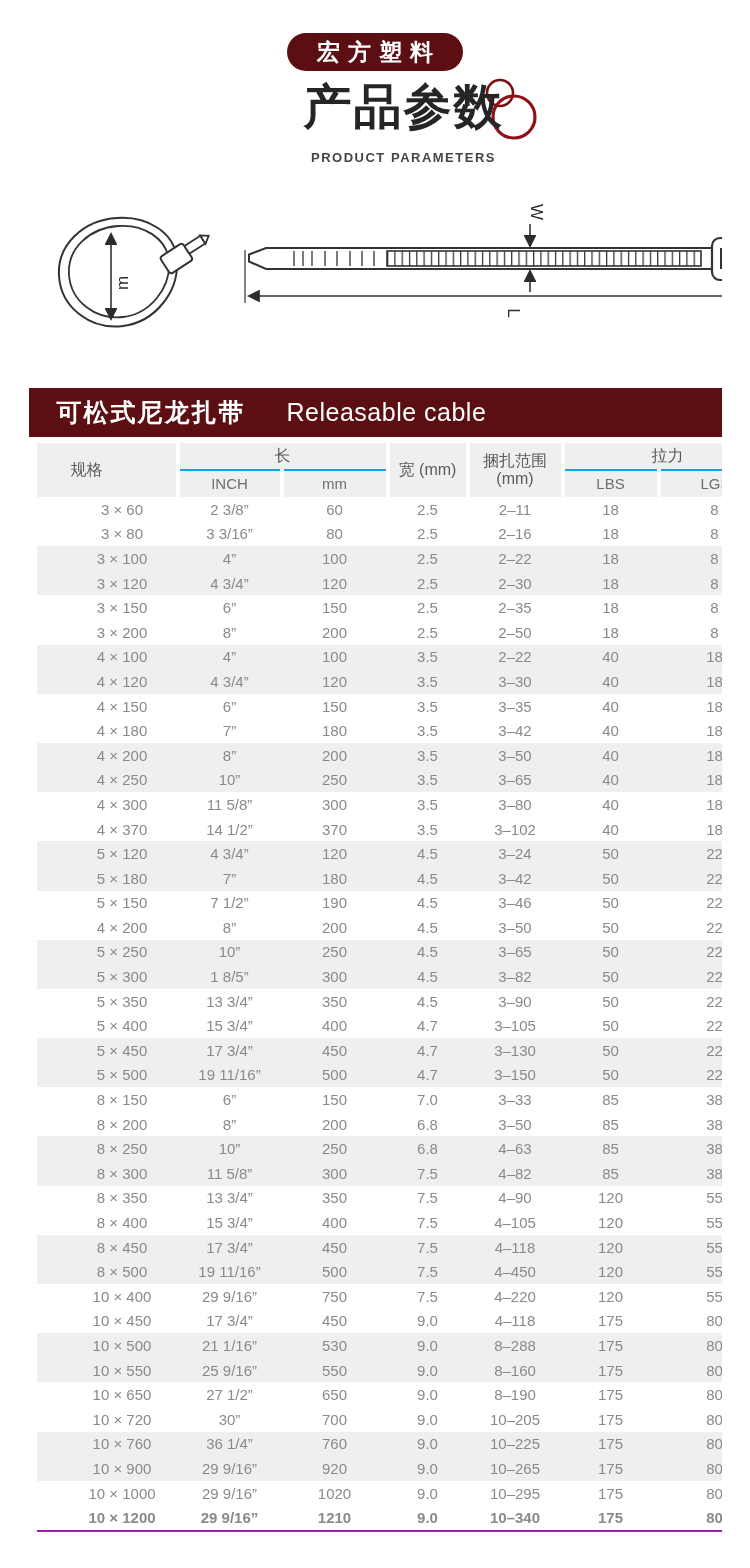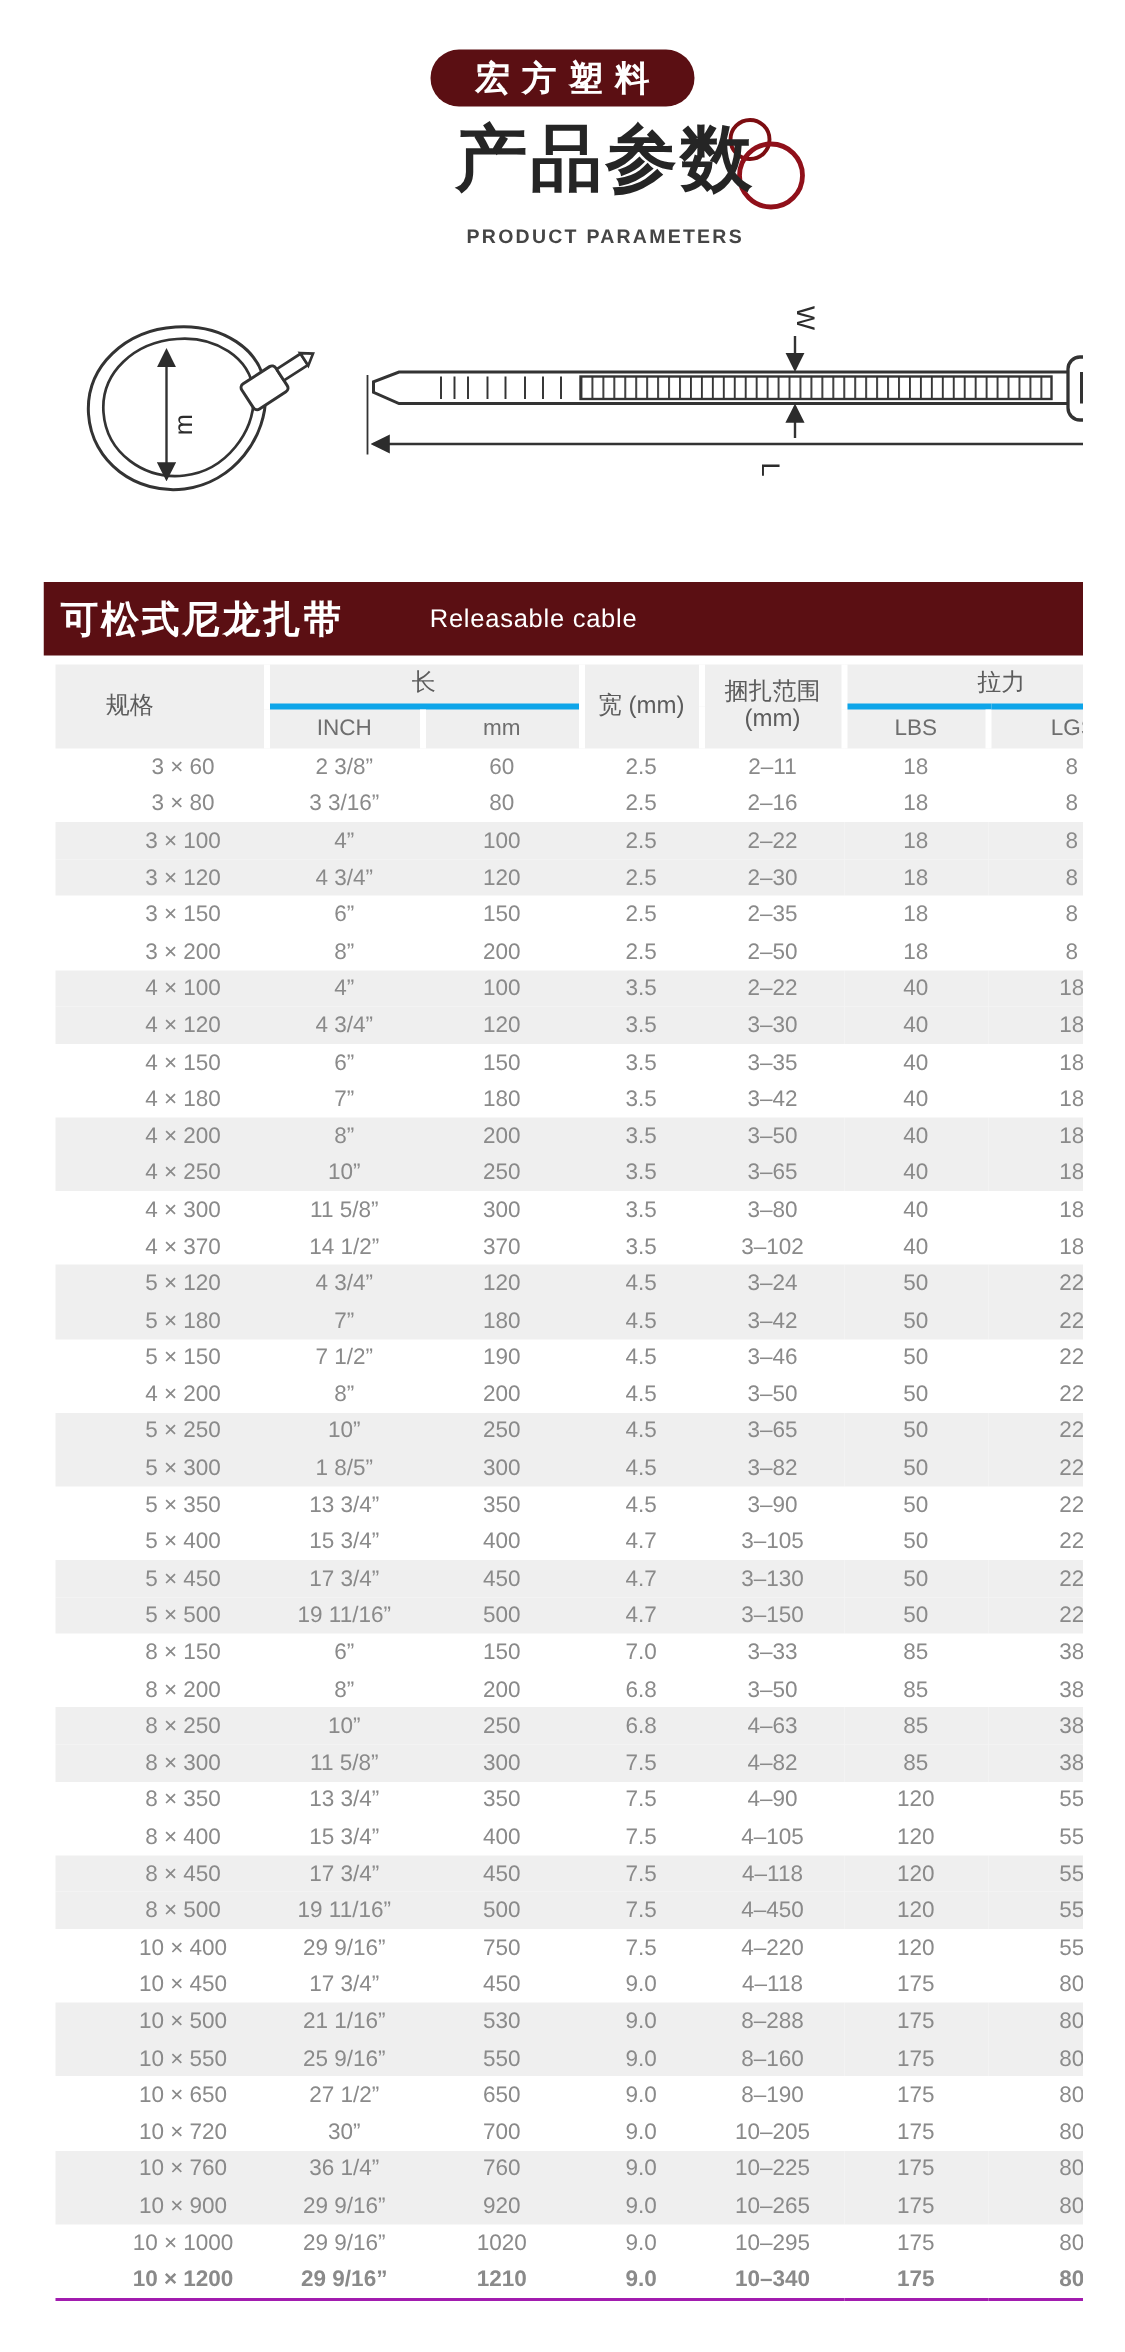--- a/index.html
+++ b/index.html
@@ -26,32 +26,32 @@
     letter-spacing:1.5px;font-weight:bold;
   }
   
   .diagram{position:absolute;top:188px;left:0;width:750px;height:180px;}
   .diagram text{fill:#2c2c2c;font-size:17px;font-family:"Liberation Sans","DejaVu Sans",sans-serif;}
   
   .section-bar{
     position:absolute;top:388px;left:0;width:750px;height:49px;background:#5b0f13;
     color:#fff;display:flex;align-items:center;
   }
-  .section-bar .zh{font-size:25px;font-weight:bold;letter-spacing:2px;margin-left:12px;}
-  .section-bar .en{font-size:17px;font-weight:500;position:absolute;left:258px;letter-spacing:0.5px;text-align:right;}
+  .section-bar .zh{font-size:25px;font-weight:bold;letter-spacing:2px;margin-left:28px;}
+  .section-bar .en{font-size:25px;font-weight:500;position:absolute;left:258px;letter-spacing:0.5px;text-align:right;}
   
   .spec-table{
     position:absolute;top:443px;left:8px;width:734px;border-collapse:collapse;
     table-layout:fixed;font-size:15px;color:#8a8a8a;
   }
   .spec-table th{
     background:#efefef;font-weight:normal;color:#5c5c5c;font-size:16px;
     height:26px;padding:0;text-align:center;line-height:1.15;
   }
-  .spec-table th.sub{font-size:15px;color:#6e6e6e;border-top:4px solid #0ea5e9;}
+  .spec-table th.sub{font-size:15px;color:#6e6e6e;border-top:2px solid #0ea5e9;}
   .spec-table th.sep{border-left:4px solid #fff;}
   .spec-table th.th-spec{text-align:left;padding-left:34px;}
   .spec-table td{
     padding:0;height:24.6px;text-align:center;line-height:1;white-space:nowrap;
   }
   .spec-table td.c-spec{text-align:center;padding-left:30px;}
   .spec-table tbody tr:nth-of-type(4n+3),
   .spec-table tbody tr:nth-of-type(4n+4){background:#efefef;}
   .spec-table tbody tr:last-of-type td{border-bottom:2px solid #a21caf;font-weight:bold;}
 </style>

